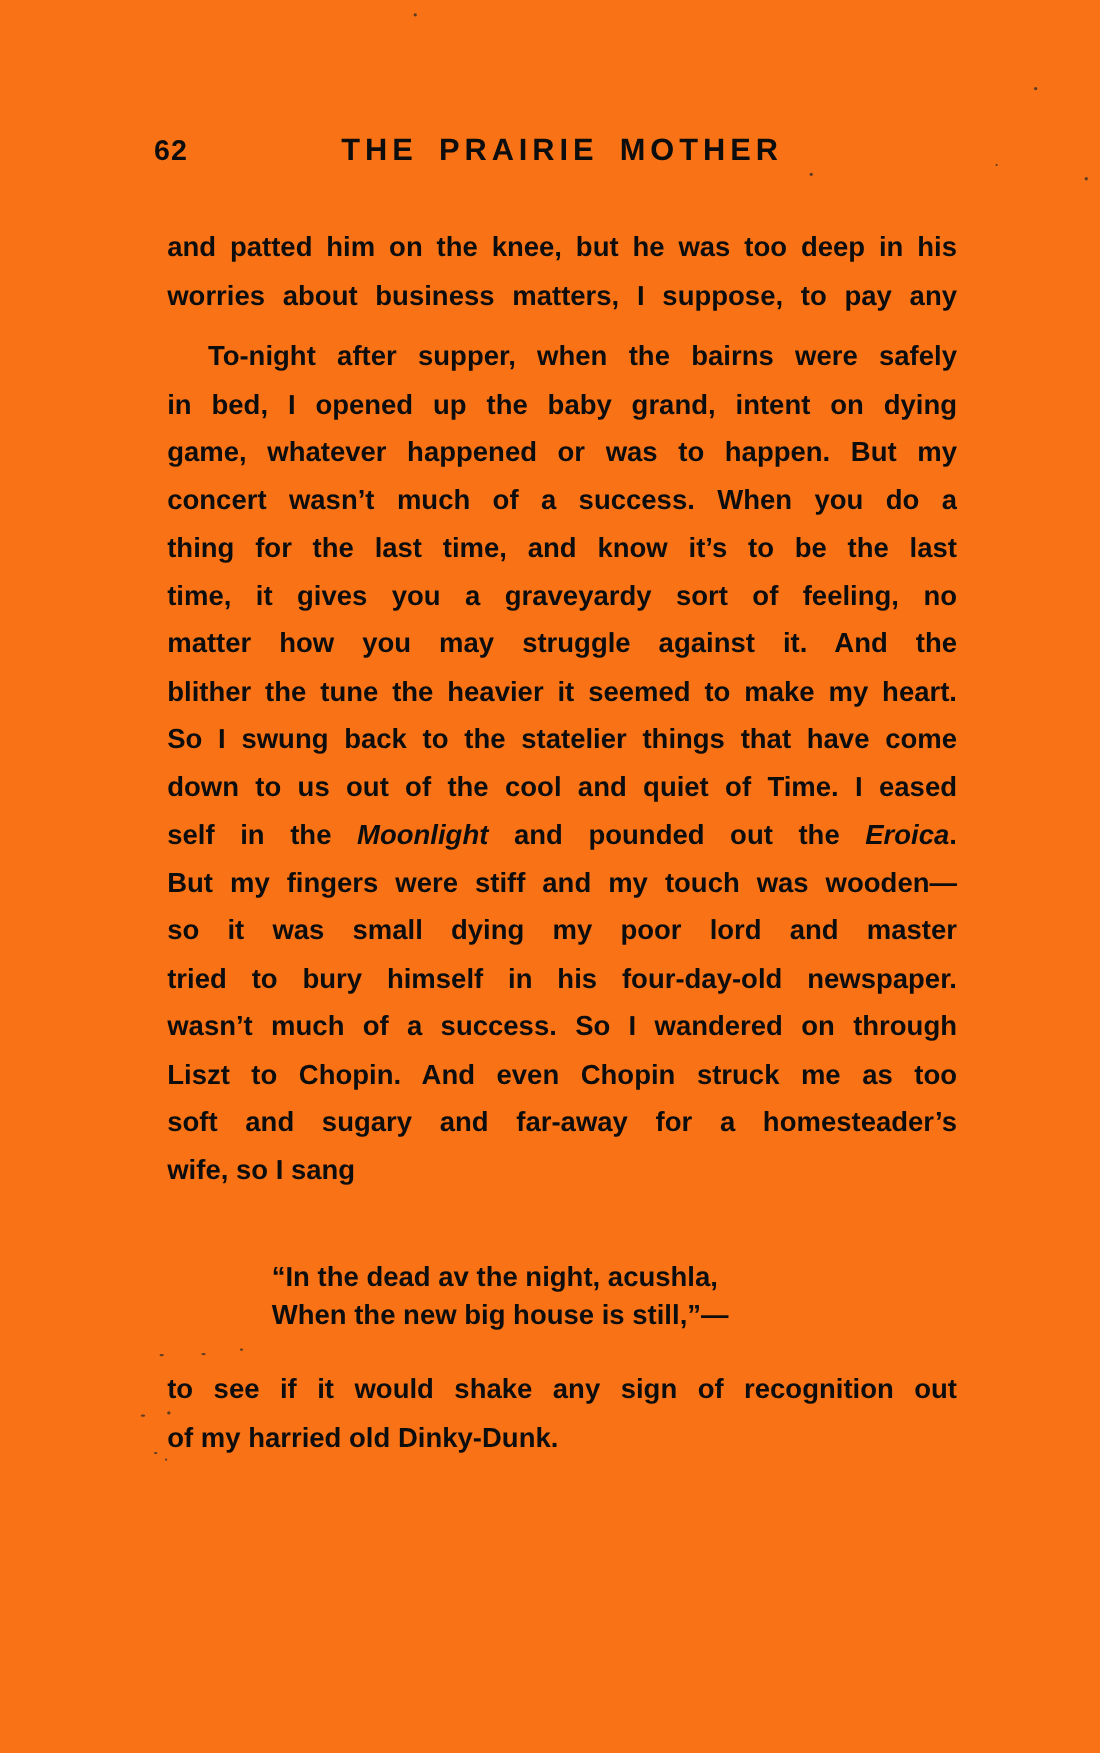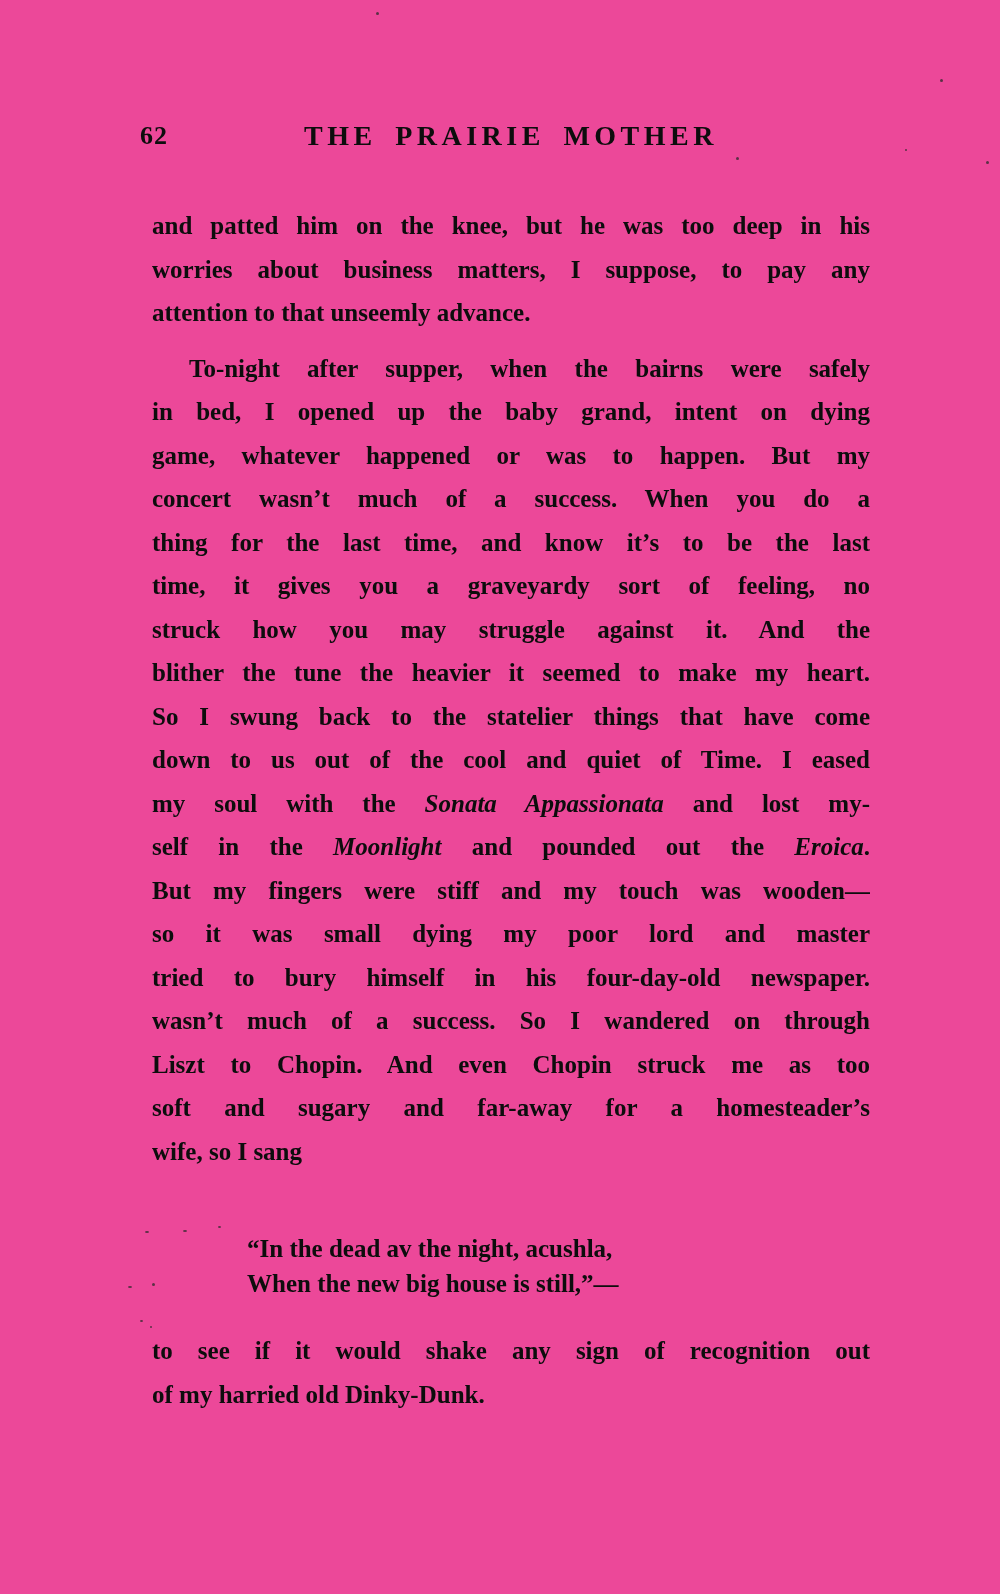--- a/index.html
+++ b/index.html
@@ -4,23 +4,23 @@
 <style>
   html, body {
     margin: 0;
     padding: 0;
     background: #ffffff;
   }
   .page {
     position: relative;
     width: 1000px;
     height: 1594px;
-    background: #ec4899;
+    background: #f97316;
     overflow: hidden;
-    font-family: Liberation Serif, serif;
+    font-family: Liberation Sans, sans-serif;
     color: #0d0d0d;
     -webkit-font-smoothing: antialiased;
   }
   .running-header {
     position: absolute;
     left: 140px;
     top: 120px;
     width: 742px;
     height: 34px;
   }
@@ -93,34 +93,32 @@
 
   <div class="running-header">
     <span class="page-number">62</span>
     <span class="header-title">THE PRAIRIE MOTHER</span>
   </div>
 
   <div class="page-body">
       <div class="paragraph">
         <div class="line"><span>and patted him on the knee, but he was too deep in his</span></div>
         <div class="line"><span>worries about business matters, I suppose, to pay any</span></div>
-        <div class="line last"><span>attention to that unseemly advance.</span></div>
       </div>
       <div class="paragraph">
         <div class="line indent"><span>To-night after supper, when the bairns were safely</span></div>
         <div class="line"><span>in bed, I opened up the baby grand, intent on dying</span></div>
         <div class="line"><span>game, whatever happened or was to happen.  But my</span></div>
         <div class="line"><span>concert wasn’t much of a success.  When you do a</span></div>
         <div class="line"><span>thing for the last time, and know it’s to be the last</span></div>
         <div class="line"><span>time, it gives you a graveyardy sort of feeling, no</span></div>
-        <div class="line"><span>struck how you may struggle against it.  And the</span></div>
+        <div class="line"><span>matter how you may struggle against it.  And the</span></div>
         <div class="line"><span>blither the tune the heavier it seemed to make my heart.</span></div>
         <div class="line"><span>So I swung back to the statelier things that have come</span></div>
         <div class="line"><span>down to us out of the cool and quiet of Time.  I eased</span></div>
-        <div class="line"><span>my soul with the </span><span class="italic">Sonata Appassionata</span><span> and lost my-</span></div>
         <div class="line"><span>self in the </span><span class="italic">Moonlight</span><span> and pounded out the </span><span class="italic">Eroica</span><span>.</span></div>
         <div class="line"><span>But my fingers were stiff and my touch was wooden—</span></div>
         <div class="line"><span>so it was small dying my poor lord and master</span></div>
         <div class="line"><span>tried to bury himself in his four-day-old newspaper.</span></div>
         <div class="line"><span>wasn’t much of a success.  So I wandered on through</span></div>
         <div class="line"><span>Liszt to Chopin.  And even Chopin struck me as too</span></div>
         <div class="line"><span>soft and sugary and far-away for a homesteader’s</span></div>
         <div class="line last"><span>wife, so I sang</span></div>
       </div>
       <div class="verse">

